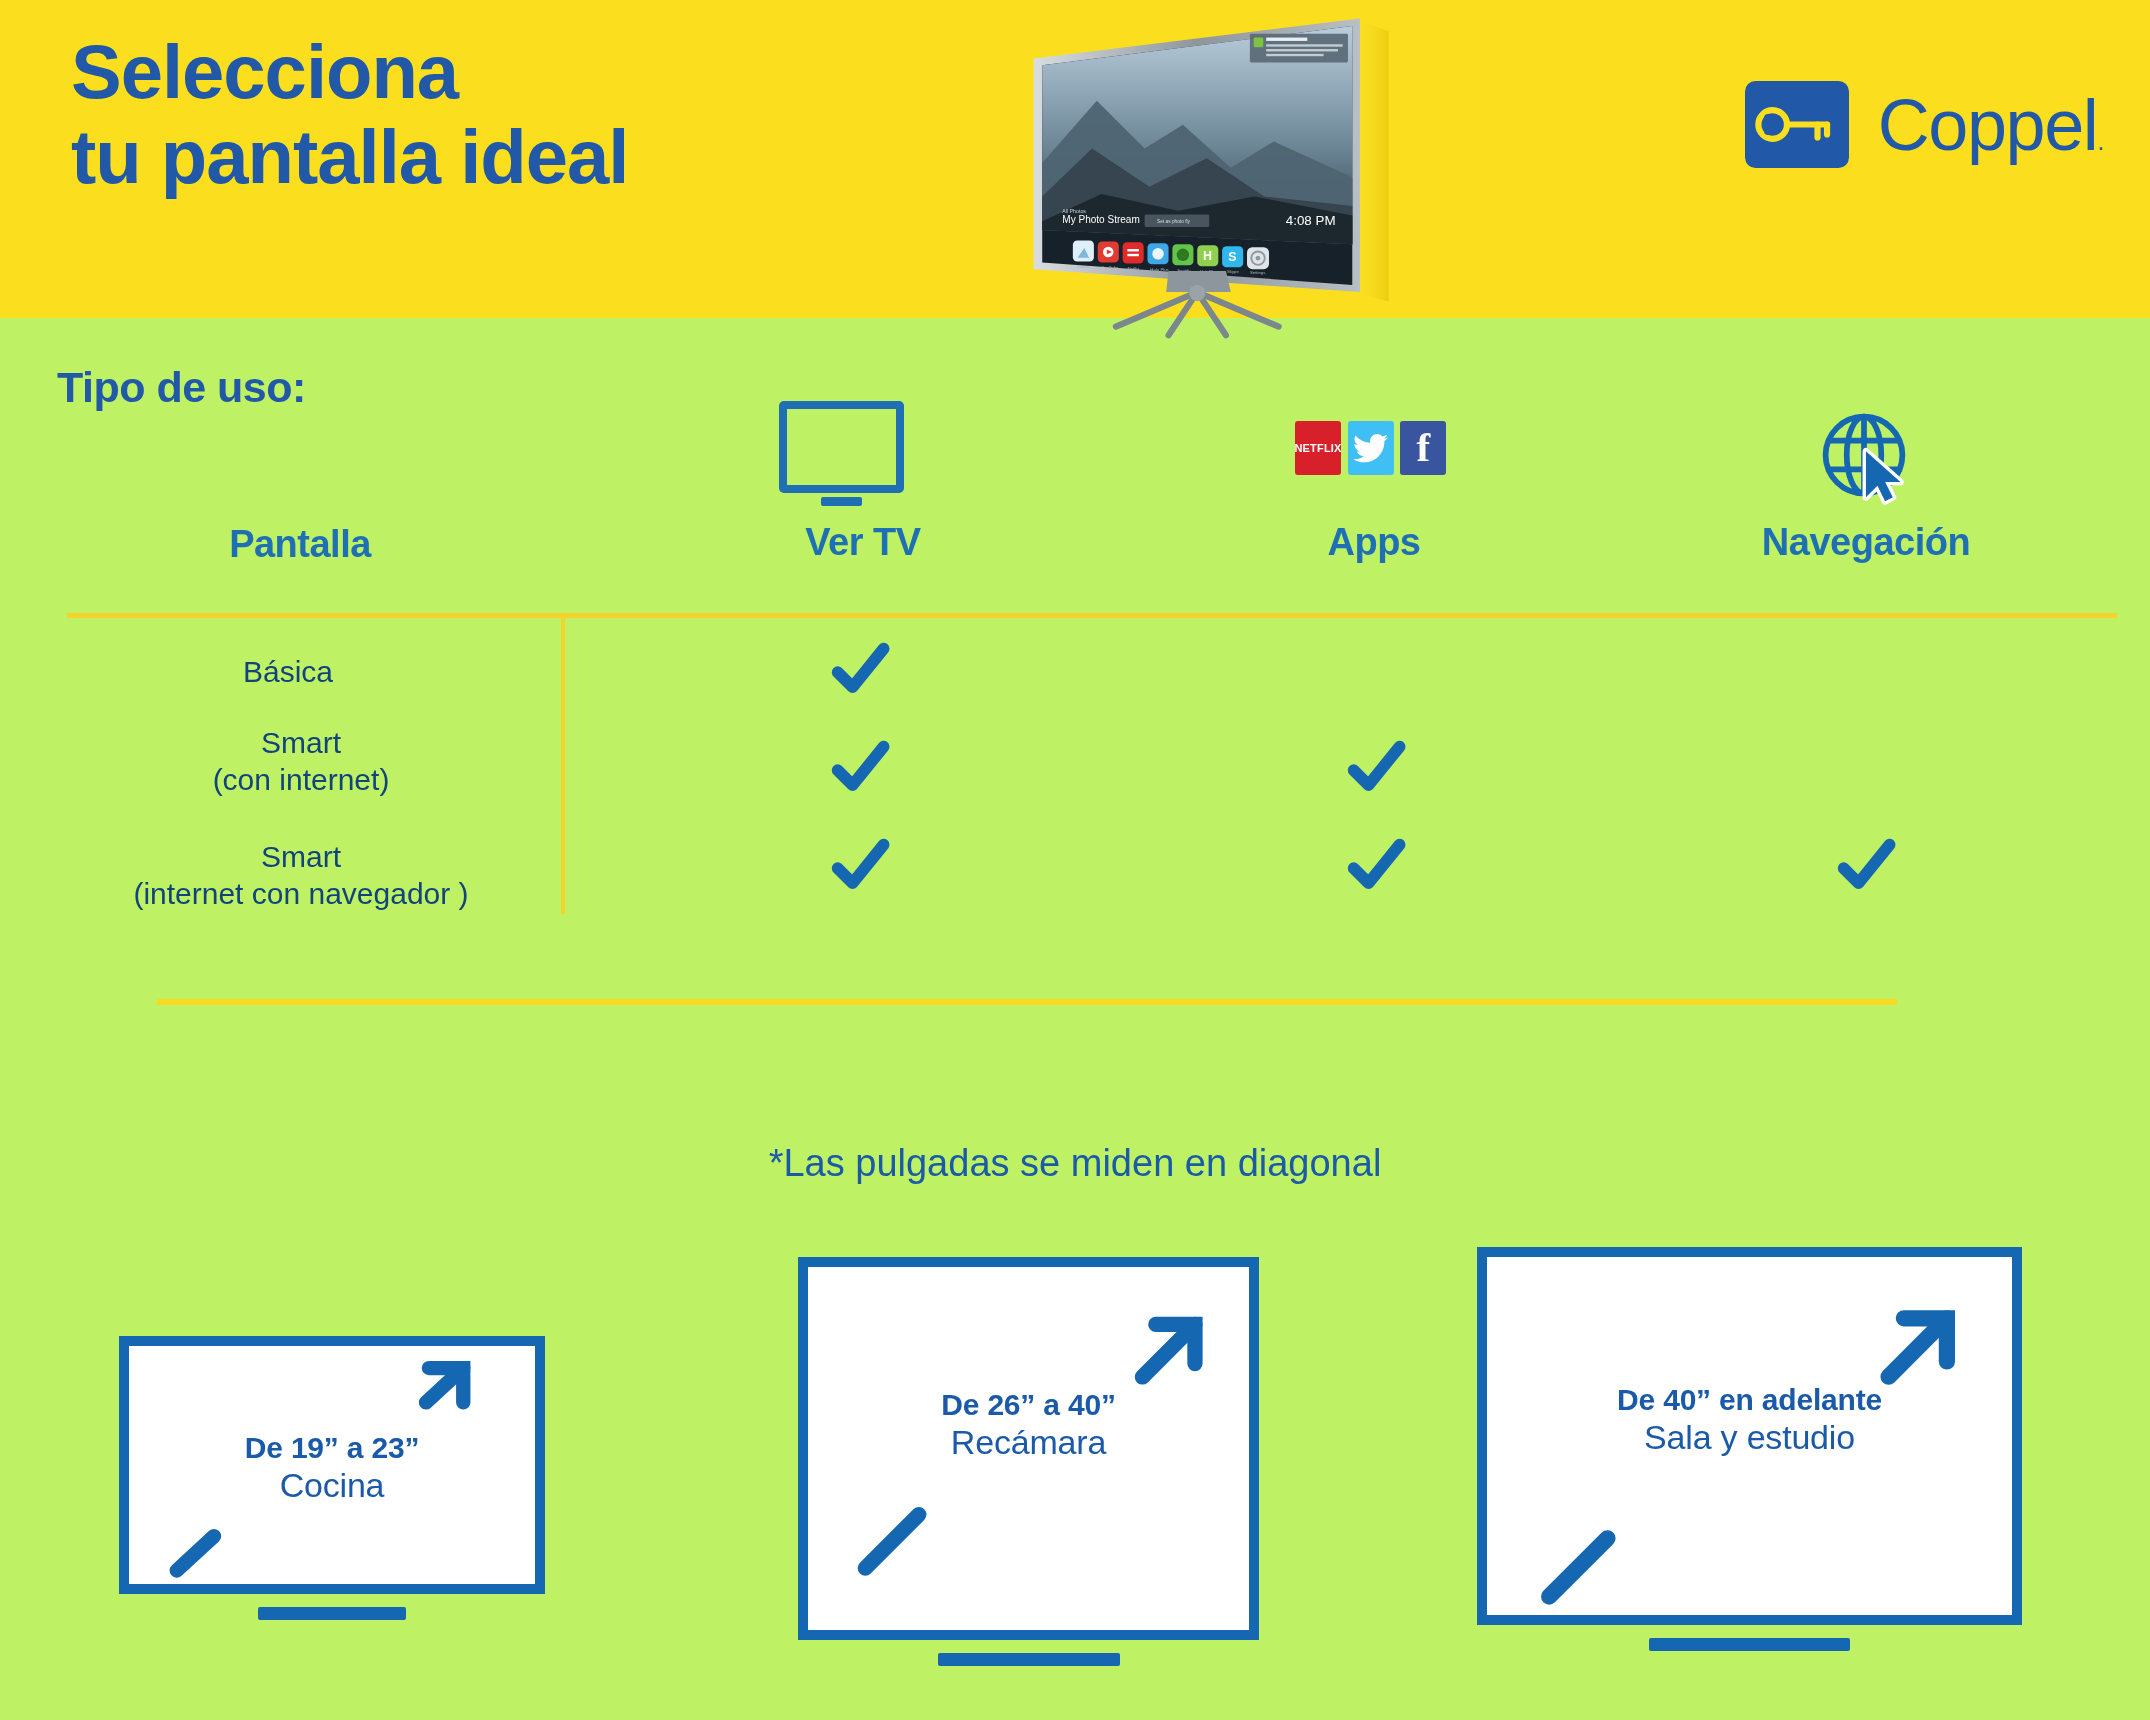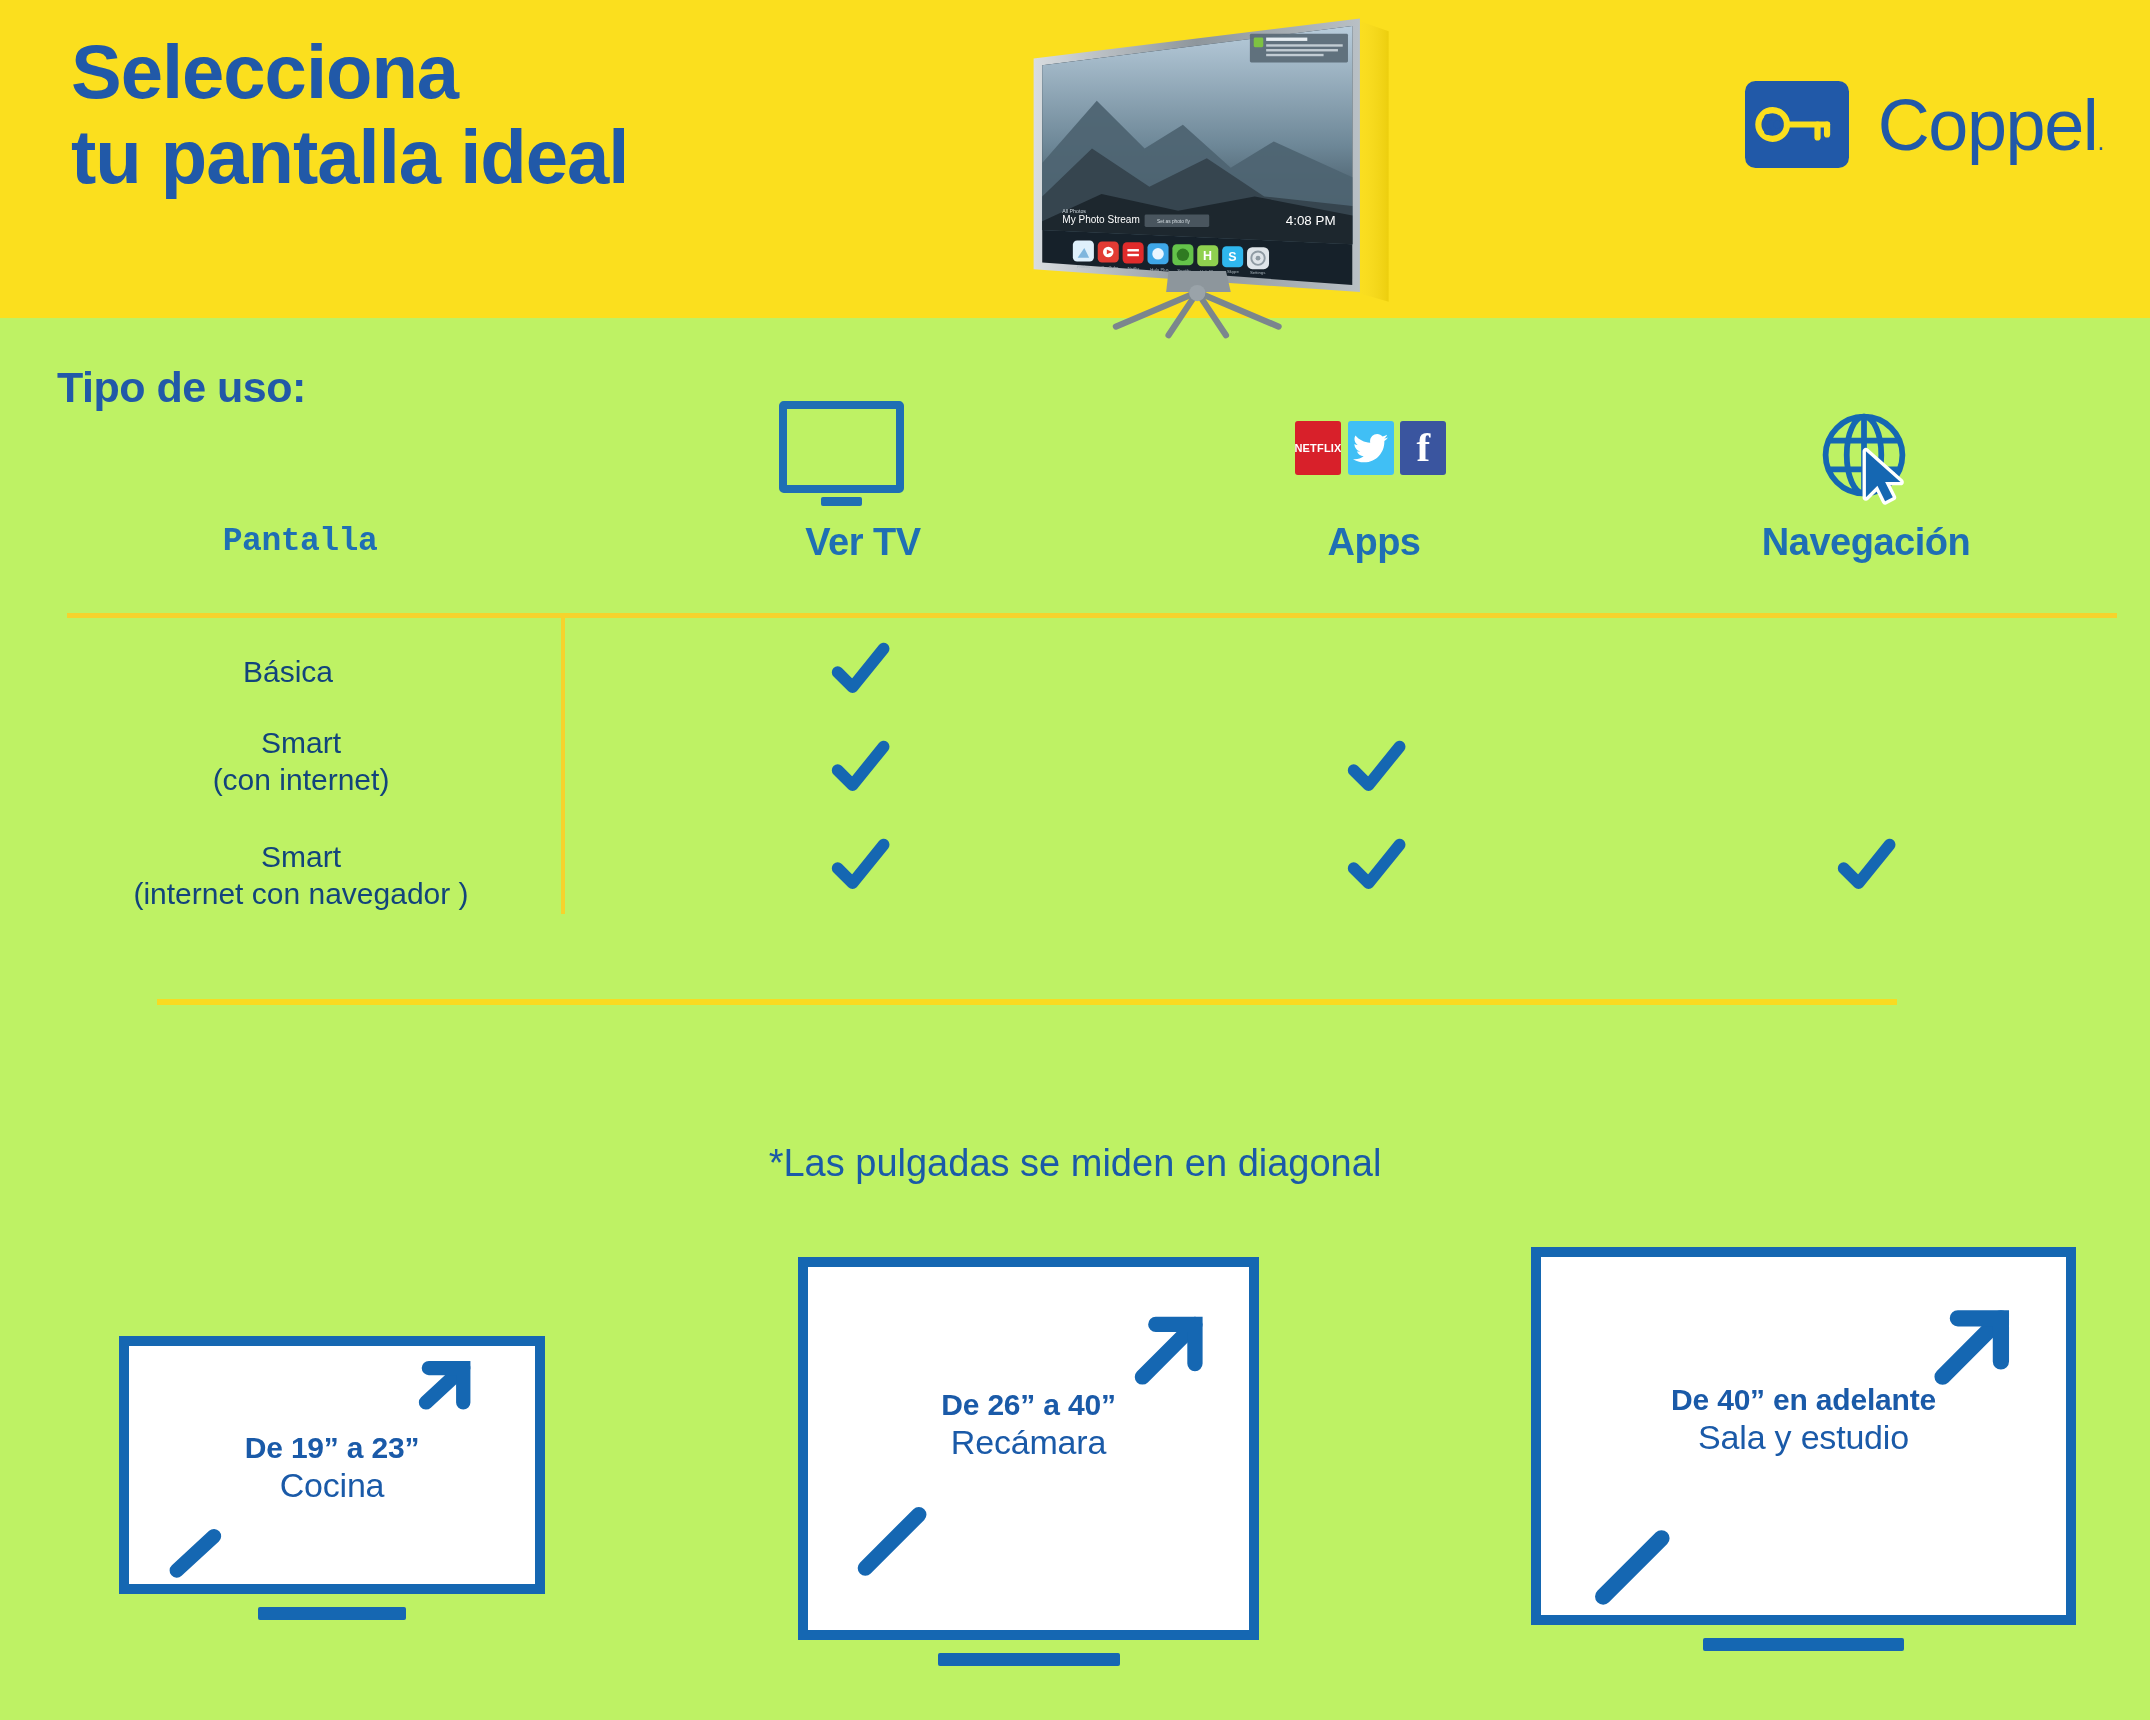--- a/index.html
+++ b/index.html
@@ -95,21 +95,21 @@
   
   .globe-icon { width: 96px; height: 96px; }
 
   .col-head {
     position: absolute;
     font-size: 38px; color: #1F6FB4; font-weight: bold;
     letter-spacing: -0.5px;
     transform: translateX(-50%);
     white-space: nowrap;
   }
-  .col-head.pantalla { font-size: 33px; font-family: Liberation Mono, monospace; }
+  .col-head.pantalla { font-size: 38px; }
 
   
   .divider-h1 {
     position: absolute;
     left: 67px; top: 613px;
     width: 2050px; height: 5.3px;
     background: #F6D32C;
   }
   .divider-v {
     position: absolute;
@@ -390,21 +390,21 @@
         </g>
       </svg>
       <div class="caption" style="top:120px;">
         <div class="cap-range">De 26” a 40”</div>
         <div class="cap-room">Recámara</div>
       </div>
     </div>
     <div class="foot" style="width:182px;"></div>
   </div>
 
-  <div class="tvbox" style="left:1531px; top:1247px;">
+  <div class="tvbox" style="left:1477px; top:1247px;">
     <div class="screen" style="width:545px; height:378px;">
       <svg class="diag" style="left:0; top:0;" width="545" height="378" viewBox="0 0 1140 790">
         <g stroke="#1567B2" stroke-width="34" stroke-linecap="round" fill="none">
           <path d="M840,250 L962,128"></path>
           <path d="M872,128 L962,128 L962,218"></path>
           <path d="M130,710 L252,588"></path>
         </g>
       </svg>
       <div class="caption" style="top:125px;">
         <div class="cap-range">De 40” en adelante</div>

